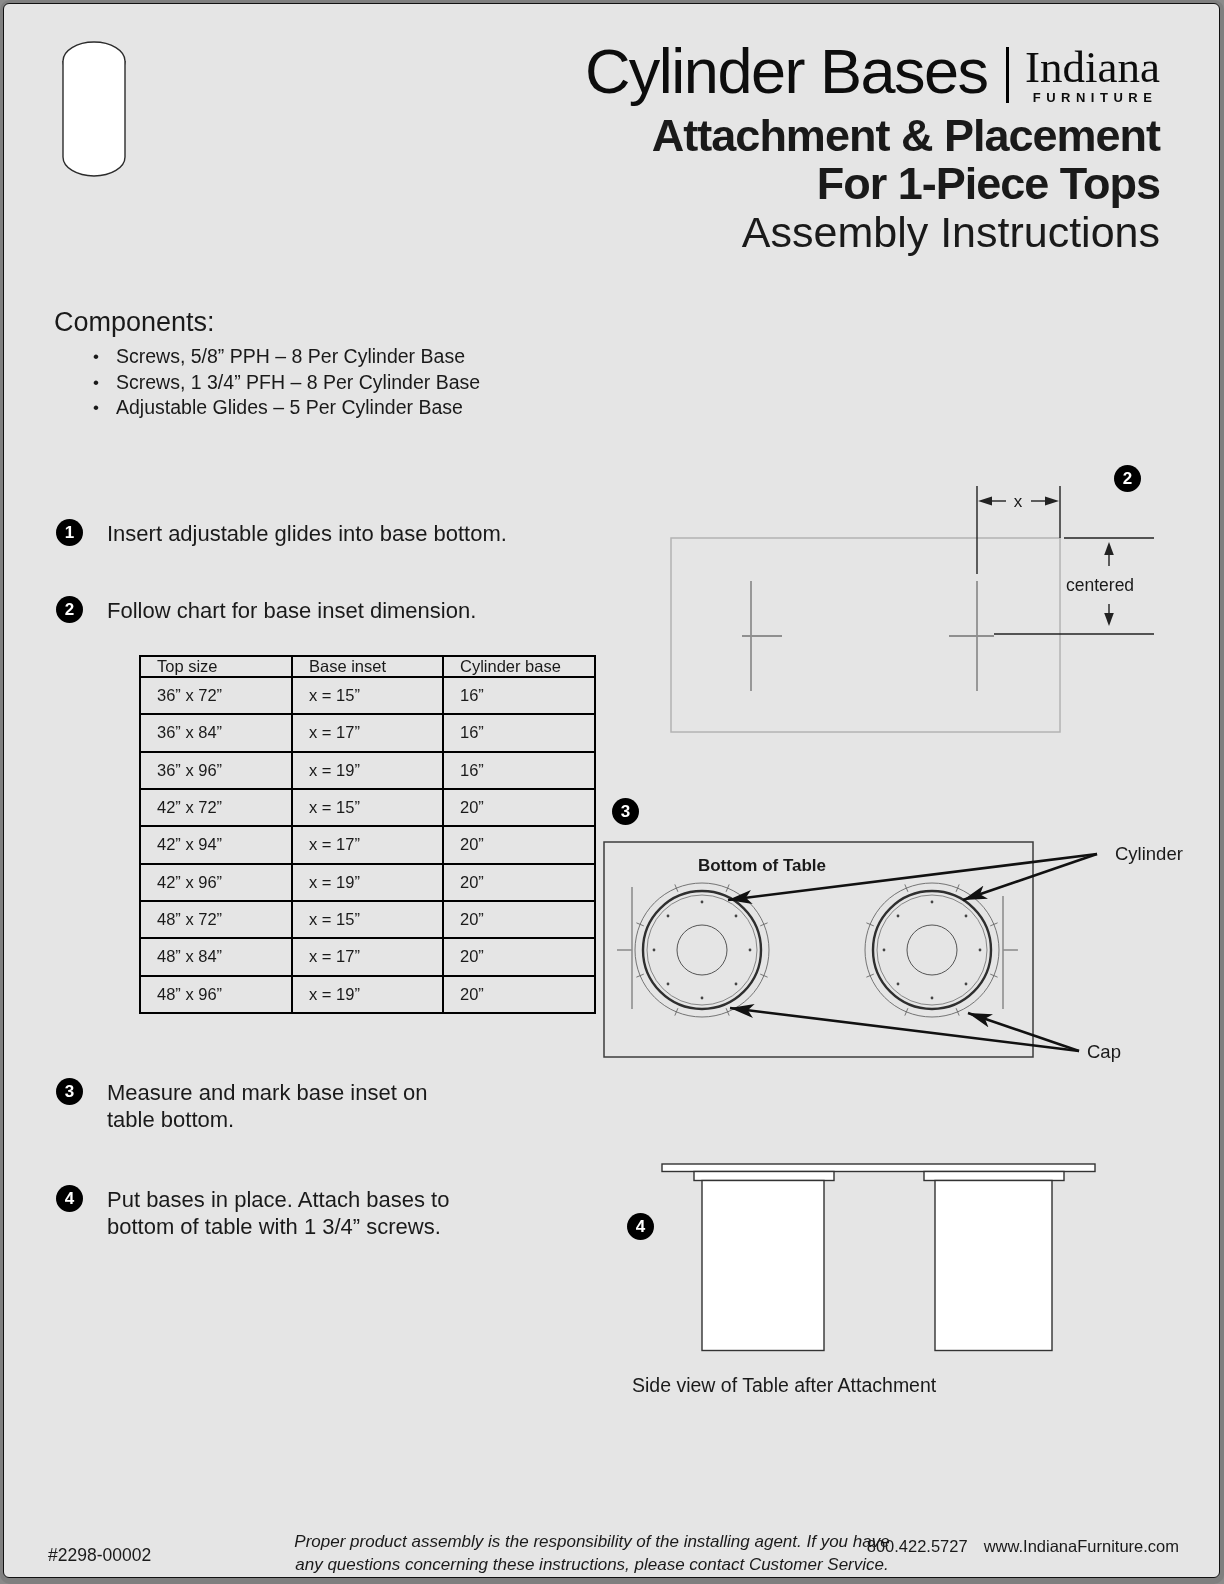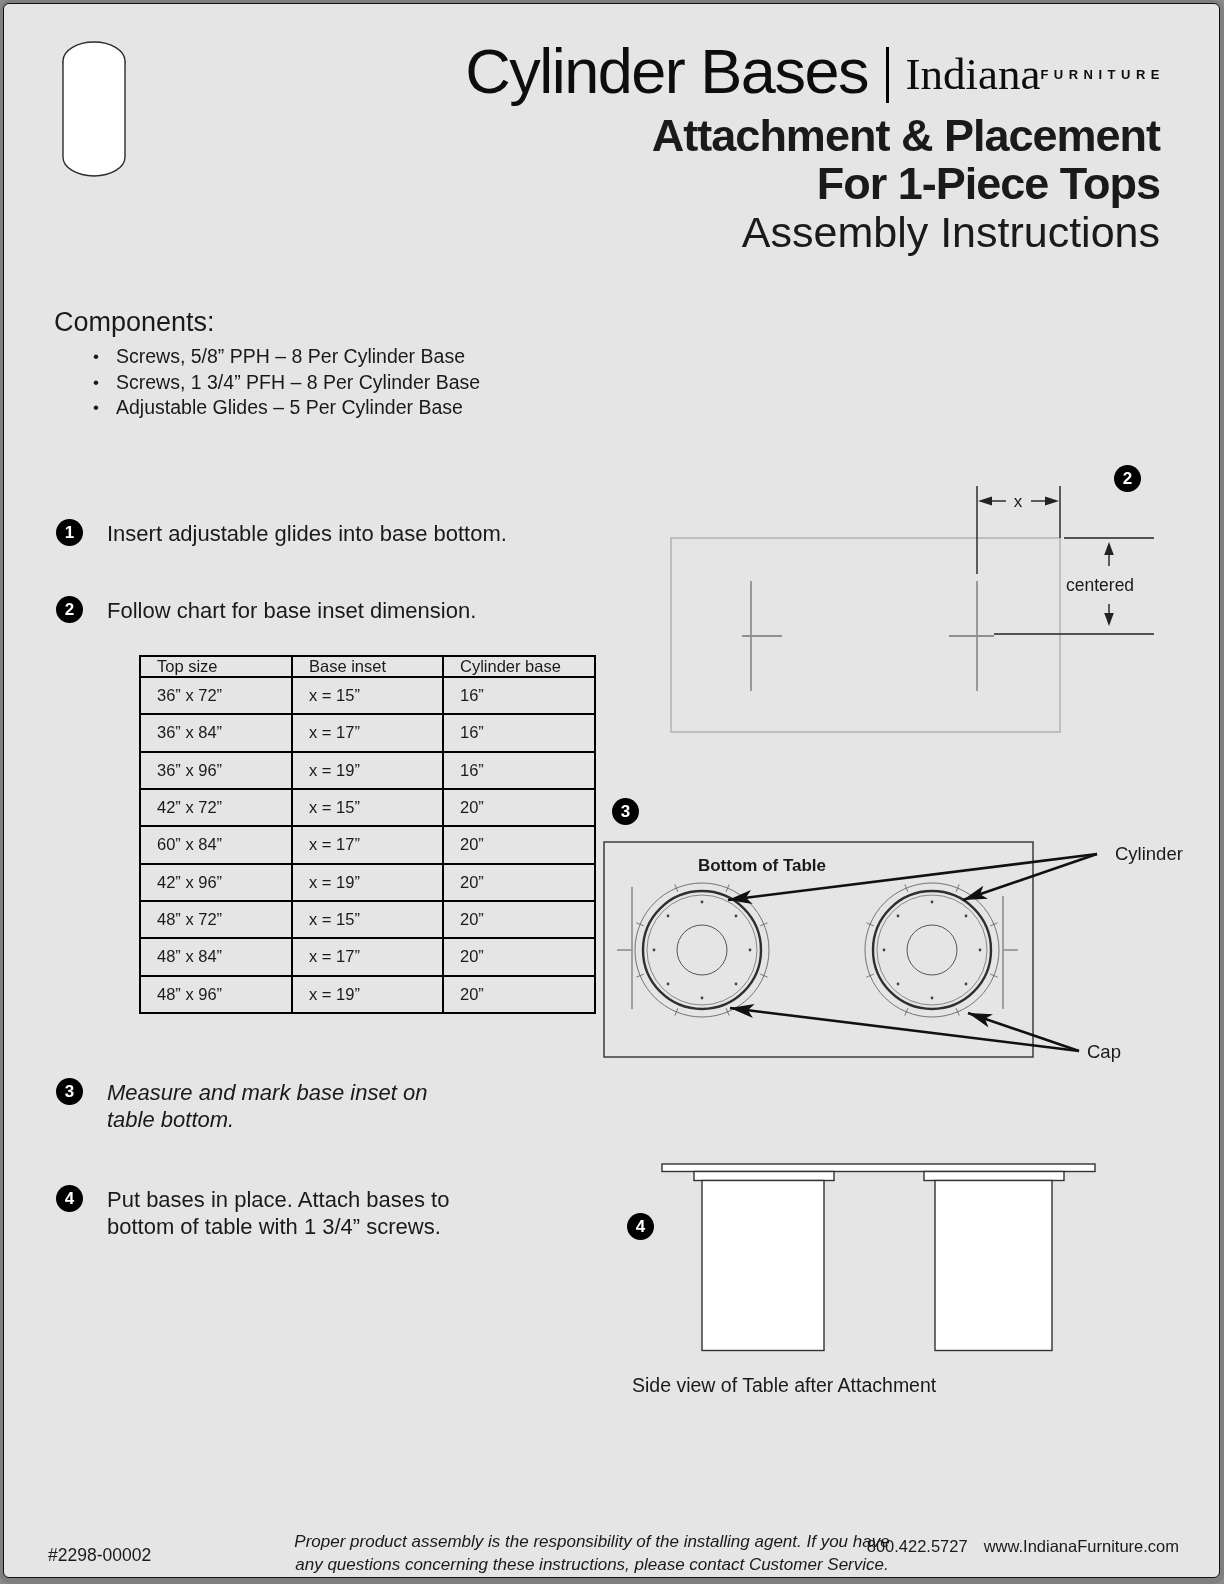--- a/index.html
+++ b/index.html
@@ -16,21 +16,21 @@
     background:#e5e5e5; border:1.5px solid #111; border-radius:6px;
     overflow:hidden;
   }
   .abs { position:absolute; }
 
   
   .header { position:absolute; top:26px; right:59px; display:flex; flex-direction:column; align-items:flex-end; }
   .title-row { display:flex; align-items:center; }
   .main-title { font-size:63px; letter-spacing:-1.5px; line-height:82px; white-space:nowrap; color:#0d0d0d; }
   .divider { width:3.5px; height:56px; background:#000; margin:8px 16px 0 18px; }
-  .brand { display:flex; flex-direction:row; align-items:center; margin-top:6px; }
+  .brand { display:flex; flex-direction:column; align-items:center; margin-top:6px; }
   .brand-name { font-family:"Liberation Serif", serif; font-size:45px; line-height:46px; color:#0d0d0d; }
   .brand-sub { font-size:13px; font-weight:700; letter-spacing:5.5px; margin-top:0; margin-right:-5px; color:#0d0d0d; }
   .sub-bold { font-size:45px; font-weight:700; letter-spacing:-1px; line-height:48px; white-space:nowrap; }
   .sub-reg  { font-size:43px; font-weight:400; line-height:48px; white-space:nowrap; }
 
   
   .components { position:absolute; left:50px; top:302px; }
   .comp-heading { font-size:27px; line-height:32px; }
   .comp-list { margin:6px 0 0 0; padding:0; list-style:none; }
   .comp-item { display:flex; font-size:19.5px; line-height:25.5px; }
@@ -120,21 +120,21 @@
     <div class="step-text nowrap">Insert adjustable glides into base bottom.</div>
   </div>
 
   <div class="step" style="left:52px; top:592px;">
     <div class="badge">2</div>
     <div class="step-text nowrap">Follow chart for base inset dimension.</div>
   </div>
 
   <div class="step" style="left:52px; top:1074px;">
     <div class="badge">3</div>
-    <div class="step-text" style="width:360px;font-style:italic;">Measure and mark base inset on table bottom.</div>
+    <div class="step-text" style="width:360px;">Measure and mark base inset on table bottom.</div>
   </div>
 
   <div class="step" style="left:52px; top:1181px;">
     <div class="badge">4</div>
     <div class="step-text" style="width:395px;">Put bases in place. Attach bases to bottom of table with 1 3/4” screws.</div>
   </div>
 
   <table class="inset-table">
     <thead>
       <tr>
@@ -158,21 +158,21 @@
         <td>36” x 96”</td>
         <td>x = 19”</td>
         <td>16”</td>
       </tr>
       <tr>
         <td>42” x 72”</td>
         <td>x = 15”</td>
         <td>20”</td>
       </tr>
       <tr>
-        <td>60” x 84”</td>
+        <td>42” x 94”</td>
         <td>x = 17”</td>
         <td>20”</td>
       </tr>
       <tr>
         <td>42” x 96”</td>
         <td>x = 19”</td>
         <td>20”</td>
       </tr>
       <tr>
         <td>48” x 72”</td>

